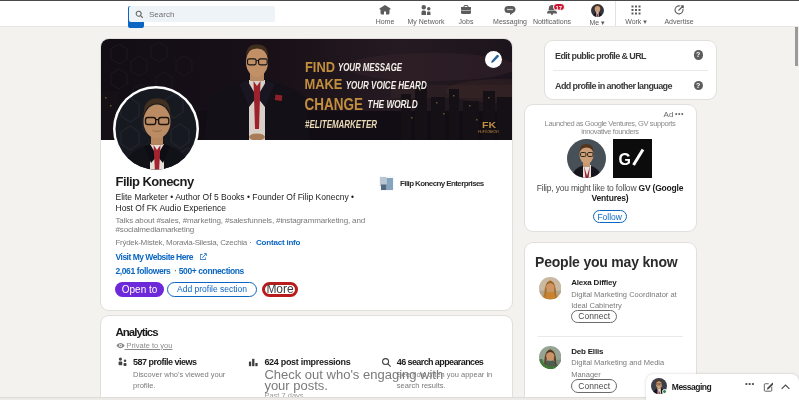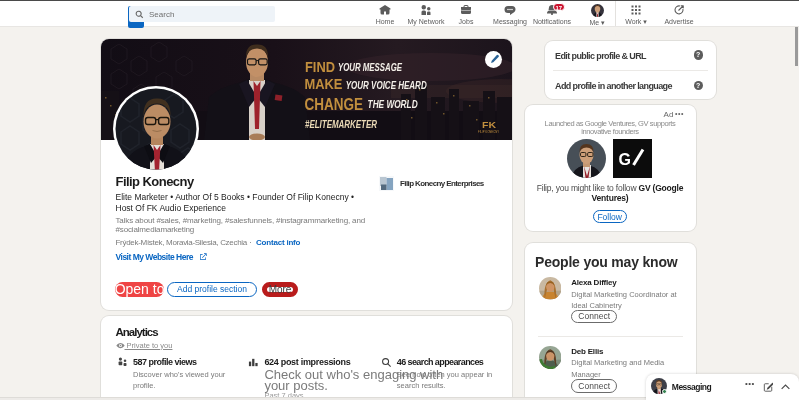--- a/index.html
+++ b/index.html
@@ -214,23 +214,24 @@
 
   <div class="abs" style="left:14.5px;top:136px;font-size:13px;line-height:14px;font-weight:bold;color:#1b1b1b;letter-spacing:-0.55px;">Filip Konecny</div>
   <div class="abs" style="left:14.5px;top:152.5px;font-size:8.5px;line-height:11.5px;color:#222;">Elite Marketer • Author Of 5 Books • Founder Of Filip Konecny •<br>Host Of FK Audio Experience</div>
   <div class="abs" style="left:14.5px;top:176.5px;font-size:8px;line-height:9.6px;color:#7a7a7a;letter-spacing:-0.15px;">Talks about #sales, #marketing, #salesfunnels, #instagrammarketing, and<br>#socialmediamarketing</div>
   <div class="abs" style="left:14.5px;top:199px;font-size:8px;color:#7a7a7a;letter-spacing:-0.3px;">Frýdek-Místek, Moravia-Silesia, Czechia<span style="letter-spacing:0;">&nbsp;·&nbsp;</span> <span class="blue" style="font-weight:bold;letter-spacing:-0.2px;">Contact info</span></div>
   <div class="abs" style="left:14.5px;top:212.5px;font-size:8.5px;color:#0a66c2;font-weight:bold;letter-spacing:-0.5px;">Visit My Website Here&nbsp;&nbsp;
     <svg style="vertical-align:-1px;" width="8" height="8" viewBox="0 0 24 24" fill="#0a66c2">
         <path d="M15 1v2h4.59L9 13.59 10.41 15 21 4.41V9h2V1zM19 19H5V5h7l-2-2H5a2 2 0 0 0-2 2v14a2 2 0 0 0 2 2h14a2 2 0 0 0 2-2v-5l-2-2z"></path>
       </svg>
   </div>
-  <div class="pill" style="left:14.3px;top:242.5px;width:48.5px;height:15.5px;background:#ef4444;color:#fff;font-size:14px;">Open to</div>
+  <div class="abs" style="left:14.5px;top:226.5px;font-size:8.5px;color:#0a66c2;font-weight:bold;letter-spacing:-0.4px;">2,061 followers <span style="color:#7a7a7a;">&nbsp;·</span> 500+ connections</div>
+  <div class="pill" style="left:14.3px;top:242.5px;width:48.5px;height:15.5px;background:#6d28d9;color:#fff;font-size:10px;">Open to</div>
   <div class="pill" style="left:66px;top:242.5px;width:90px;height:15.5px;border:1px solid #0a66c2;color:#0a66c2;font-size:8.5px;">Add profile section</div>
-  <div class="pill" style="left:160.8px;top:242.5px;width:36.5px;height:15.5px;border:5px solid #b91c1c;color:#3d3d3d;font-size:10px;">More</div>
+  <div class="pill" style="left:160.8px;top:242.5px;width:36.5px;height:15.5px;border:3px solid #b91c1c;color:#3d3d3d;font-size:12px;">More</div>
   <svg class="abs" style="left:278px;top:137px;" width="15" height="15" viewBox="0 0 15 15">
     <rect width="15" height="15" fill="#f6f8fa"></rect>
     <rect x="1" y="1" width="6.5" height="9" fill="#b9c6d1"></rect>
     <rect x="7.5" y="2" width="6.5" height="12" fill="#85a4c0"></rect>
     <rect x="2" y="8.5" width="5.5" height="5.5" fill="#546a7e"></rect>
   </svg>
   <div class="abs" style="left:299px;top:140px;font-size:8px;font-weight:bold;color:#2d2d2d;letter-spacing:-0.6px;">Filip Konecny Enterprises</div>
 </div>
 
 <div class="card" style="left:101px;top:316px;width:411px;height:81px;border-radius:8px 8px 0 0;">

